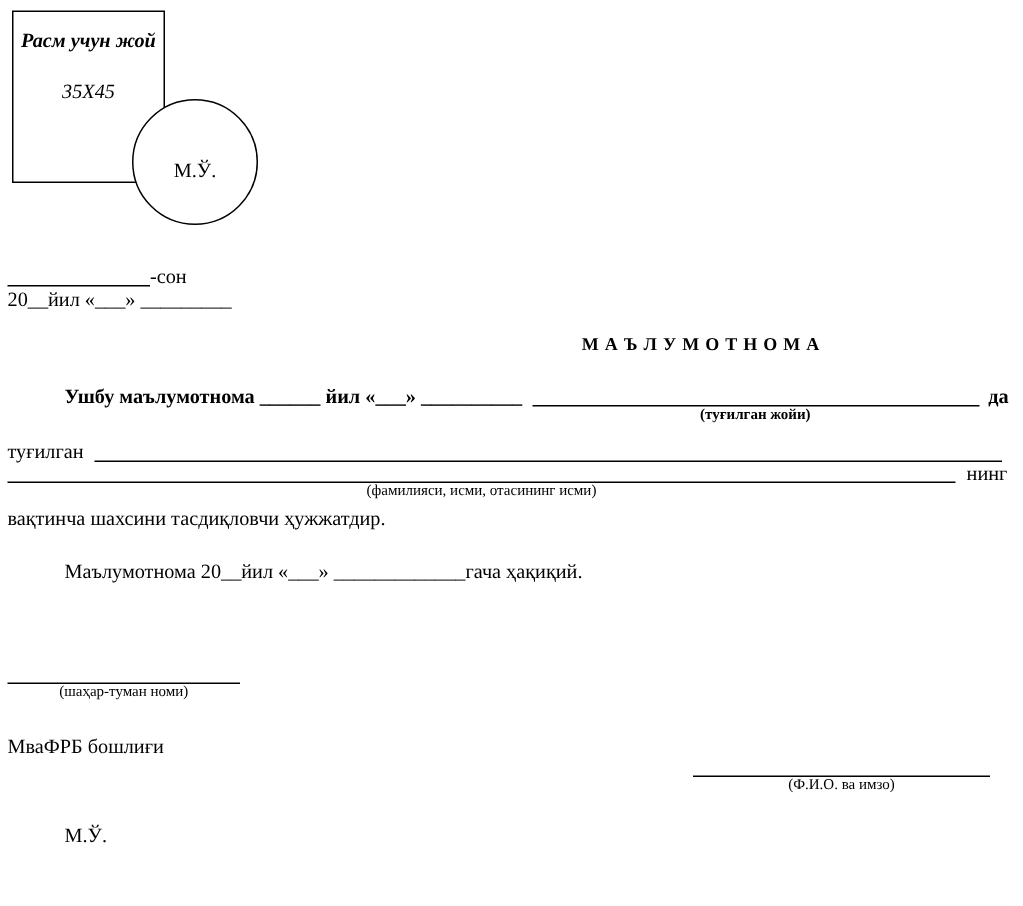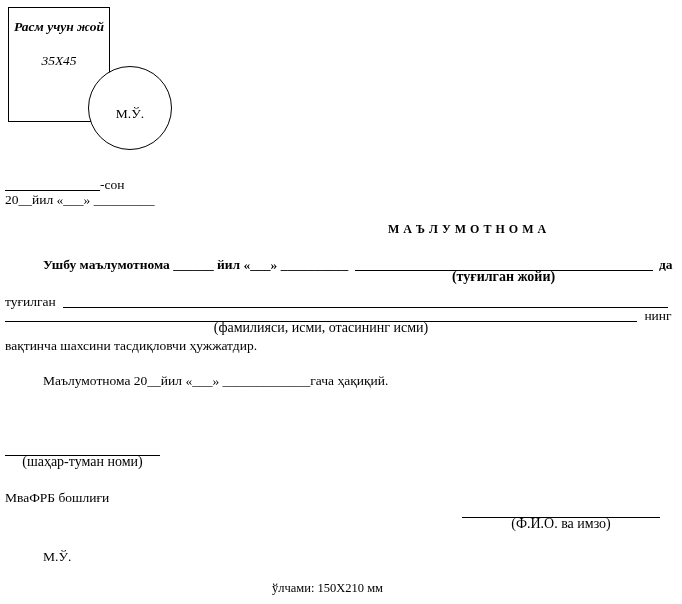--- a/index.html
+++ b/index.html
@@ -36,21 +36,21 @@
     border-bottom:1px solid #000;
     height:1em;
     position:relative;
     transform:translateY(2px);
     vertical-align:baseline;
   }
   .caption{
     position:absolute;left:0;right:0;top:100%;
     margin-top:1px;
     text-align:center;
-    font-size:14px;line-height:11px;
+    font-size:10px;line-height:11px;
     white-space:nowrap;
   }
 
   .doc-title{
     left:344px;top:221px;width:250px;
     text-align:center;font-weight:bold;font-size:12px;
     letter-spacing:4px;white-space:nowrap;
   }
 
   .para{white-space:nowrap;}
@@ -113,15 +113,14 @@
   <div class="abs" style="left:5px;top:489px;">МваФРБ бошлиғи</div>
 
   <div class="abs" style="left:462px;top:501px;">
     <span class="blank" style="width:198px;">
       <span class="caption">(Ф.И.О. ва имзо)</span>
     </span>
   </div>
 
   <div class="abs" style="left:43px;top:548px;">М.Ў.</div>
 
-  <div class="abs" style="left:0;top:580px;width:655px;text-align:center;font-size:12.5px;">ўлчами: 150Х210 мм</div>
 
 </div>
 
 </body></html>

